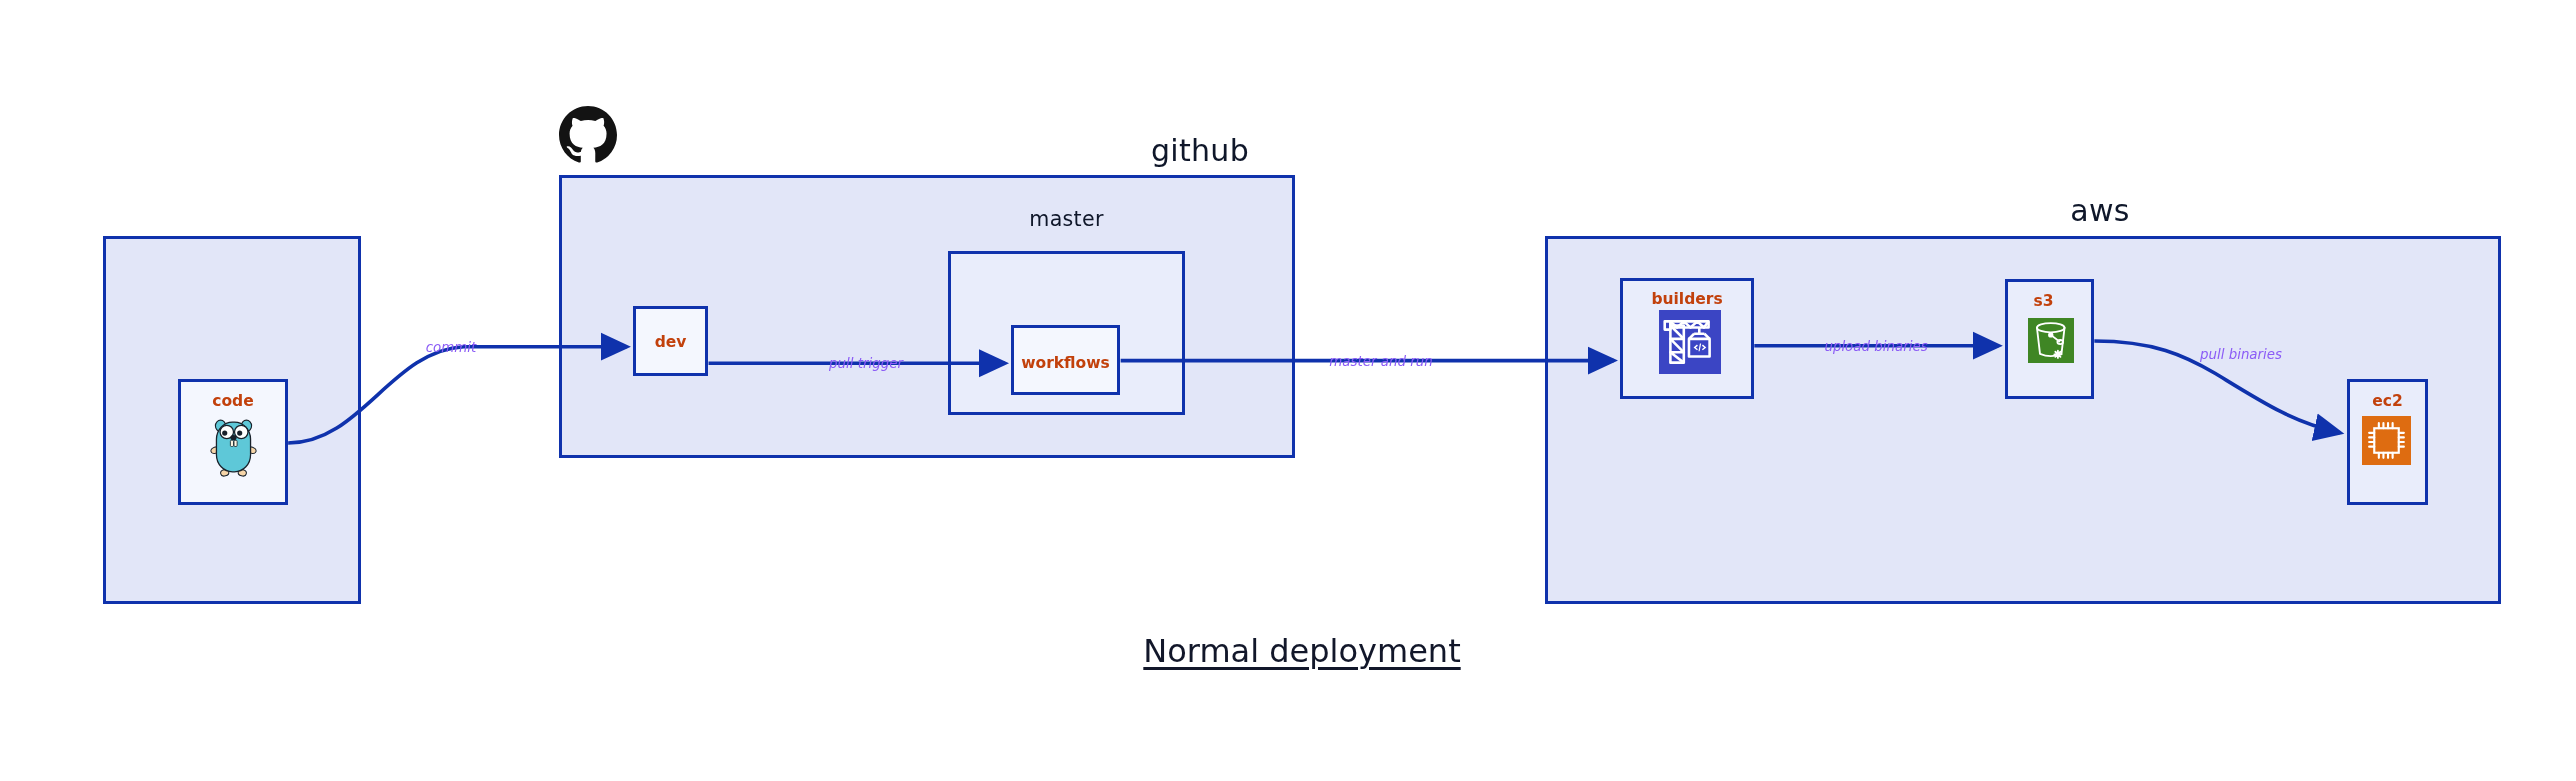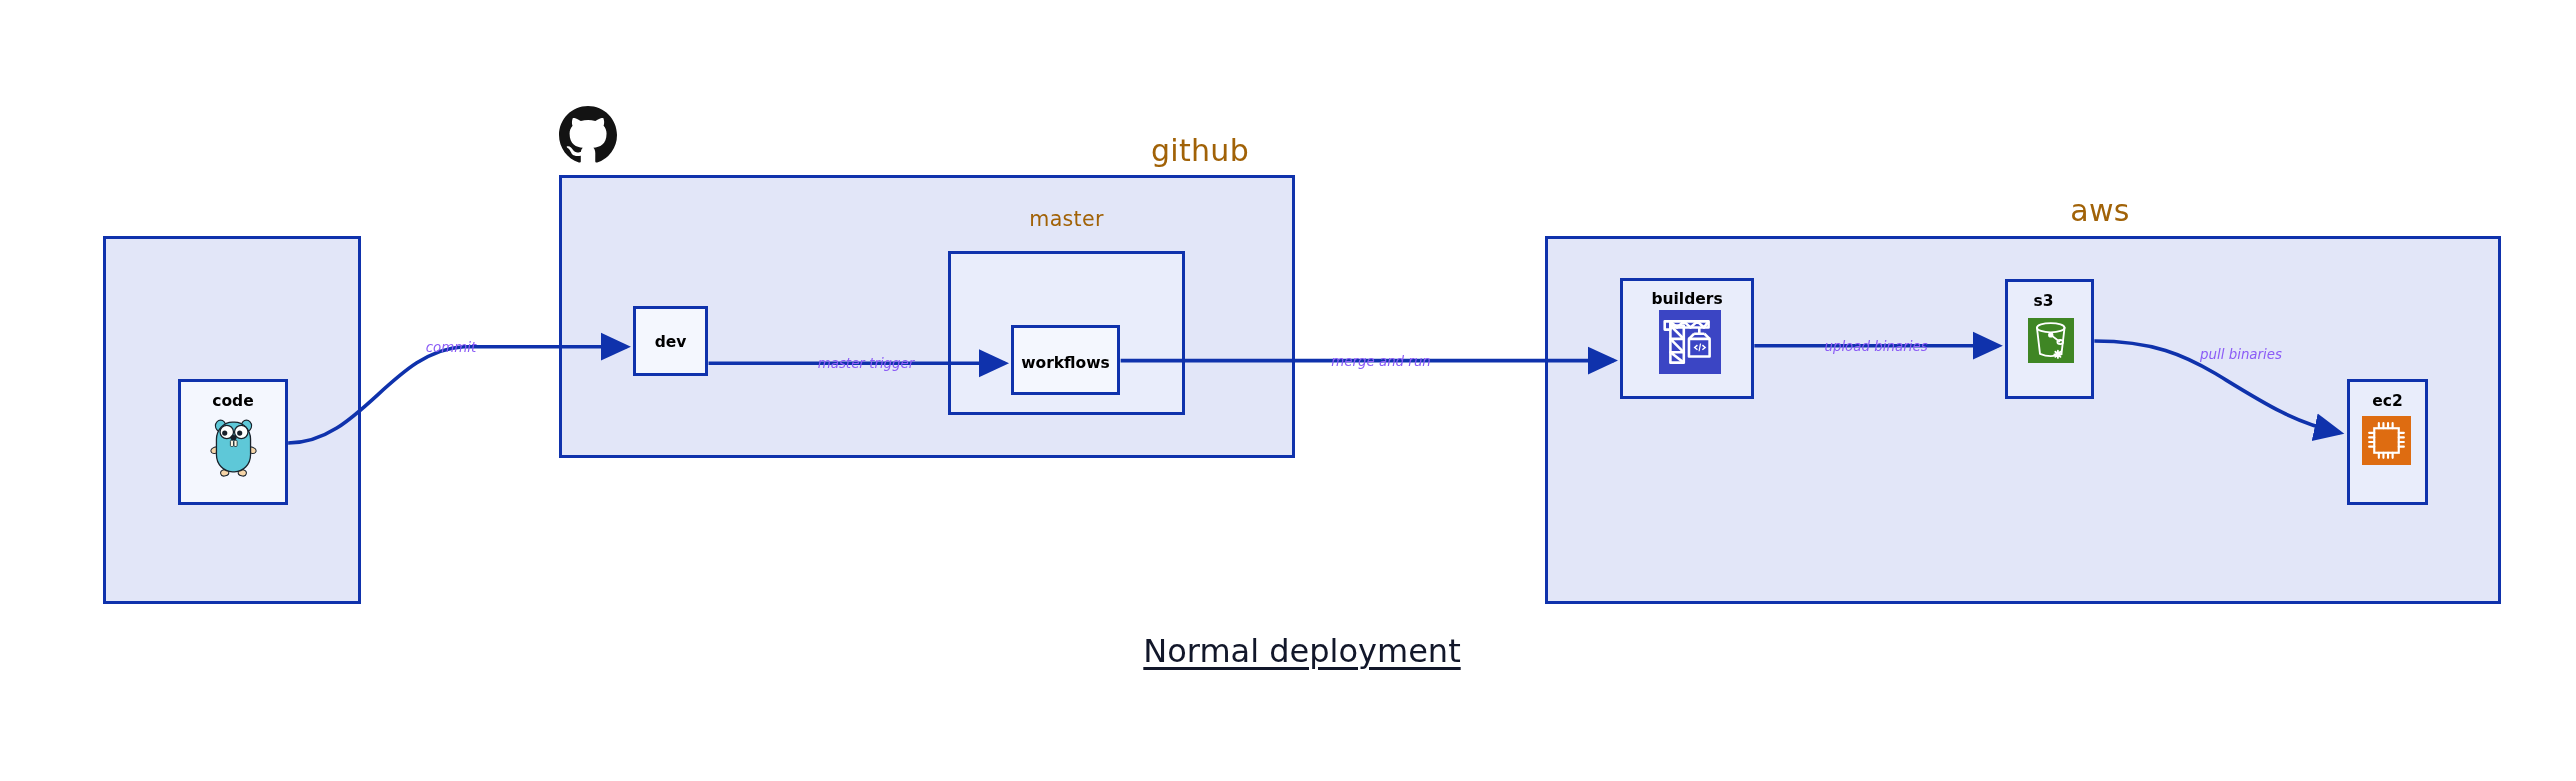--- a/index.html
+++ b/index.html
@@ -23,41 +23,41 @@
 
   
   .group-box {
     position: absolute;
     background: #e2e6f8;
     border: 3.6px solid #0f32ac;
     box-sizing: border-box;
   }
   .group-label {
     position: absolute;
-    color: #a16207;
+    color: #0f172a;
     font-size: 30px;
     font-weight: 400;
     letter-spacing: 0.3px;
     white-space: nowrap;
   }
 
   
   .node-box {
     position: absolute;
     background: #e9edfb;
     border: 3.6px solid #0f32ac;
     box-sizing: border-box;
   }
   .node-box.lighter { background: #f4f7fe; }
   .node-label {
     position: absolute;
     left: 0;
     right: 0;
     text-align: center;
-    color: #000000;
+    color: #c2410c;
     font-size: 15.5px;
     font-weight: 700;
     white-space: nowrap;
   }
 
   
   .edge-label {
     position: absolute;
     color: #8b5cf6;
     font-size: 13.4px;
@@ -226,21 +226,21 @@
     <path class="edge-path" marker-end="url(#arrow)" d="M1375,705 L1950,705"></path>
 
     <path class="edge-path" marker-end="url(#arrow)" d="M2175,700 L3132,700"></path>
 
     <path class="edge-path" marker-end="url(#arrow)" d="M3405,671 L3879,671"></path>
 
     <path class="edge-path" marker-end="url(#arrow)" d="M4065,662 C 4180,662 4240,690 4300,725 C 4390,780 4450,820 4542,840"></path>
   </svg>
 
   <div class="edge-label" style="left:451px; top:347px;">commit</div>
-  <div class="edge-label" style="left:866px; top:363px;">master trigger</div>
-  <div class="edge-label" style="left:1381px; top:361px;">merge and run</div>
+  <div class="edge-label" style="left:866px; top:363px;">pull trigger</div>
+  <div class="edge-label" style="left:1381px; top:361px;">master and run</div>
   <div class="edge-label" style="left:1876px; top:346px;">upload binaries</div>
   <div class="edge-label" style="left:2241px; top:354px;">pull binaries</div>
 
   <div id="diagram-title" style="left:1302px; top:632px;">Normal deployment</div>
 
 </div>
 
 
 </body></html>

